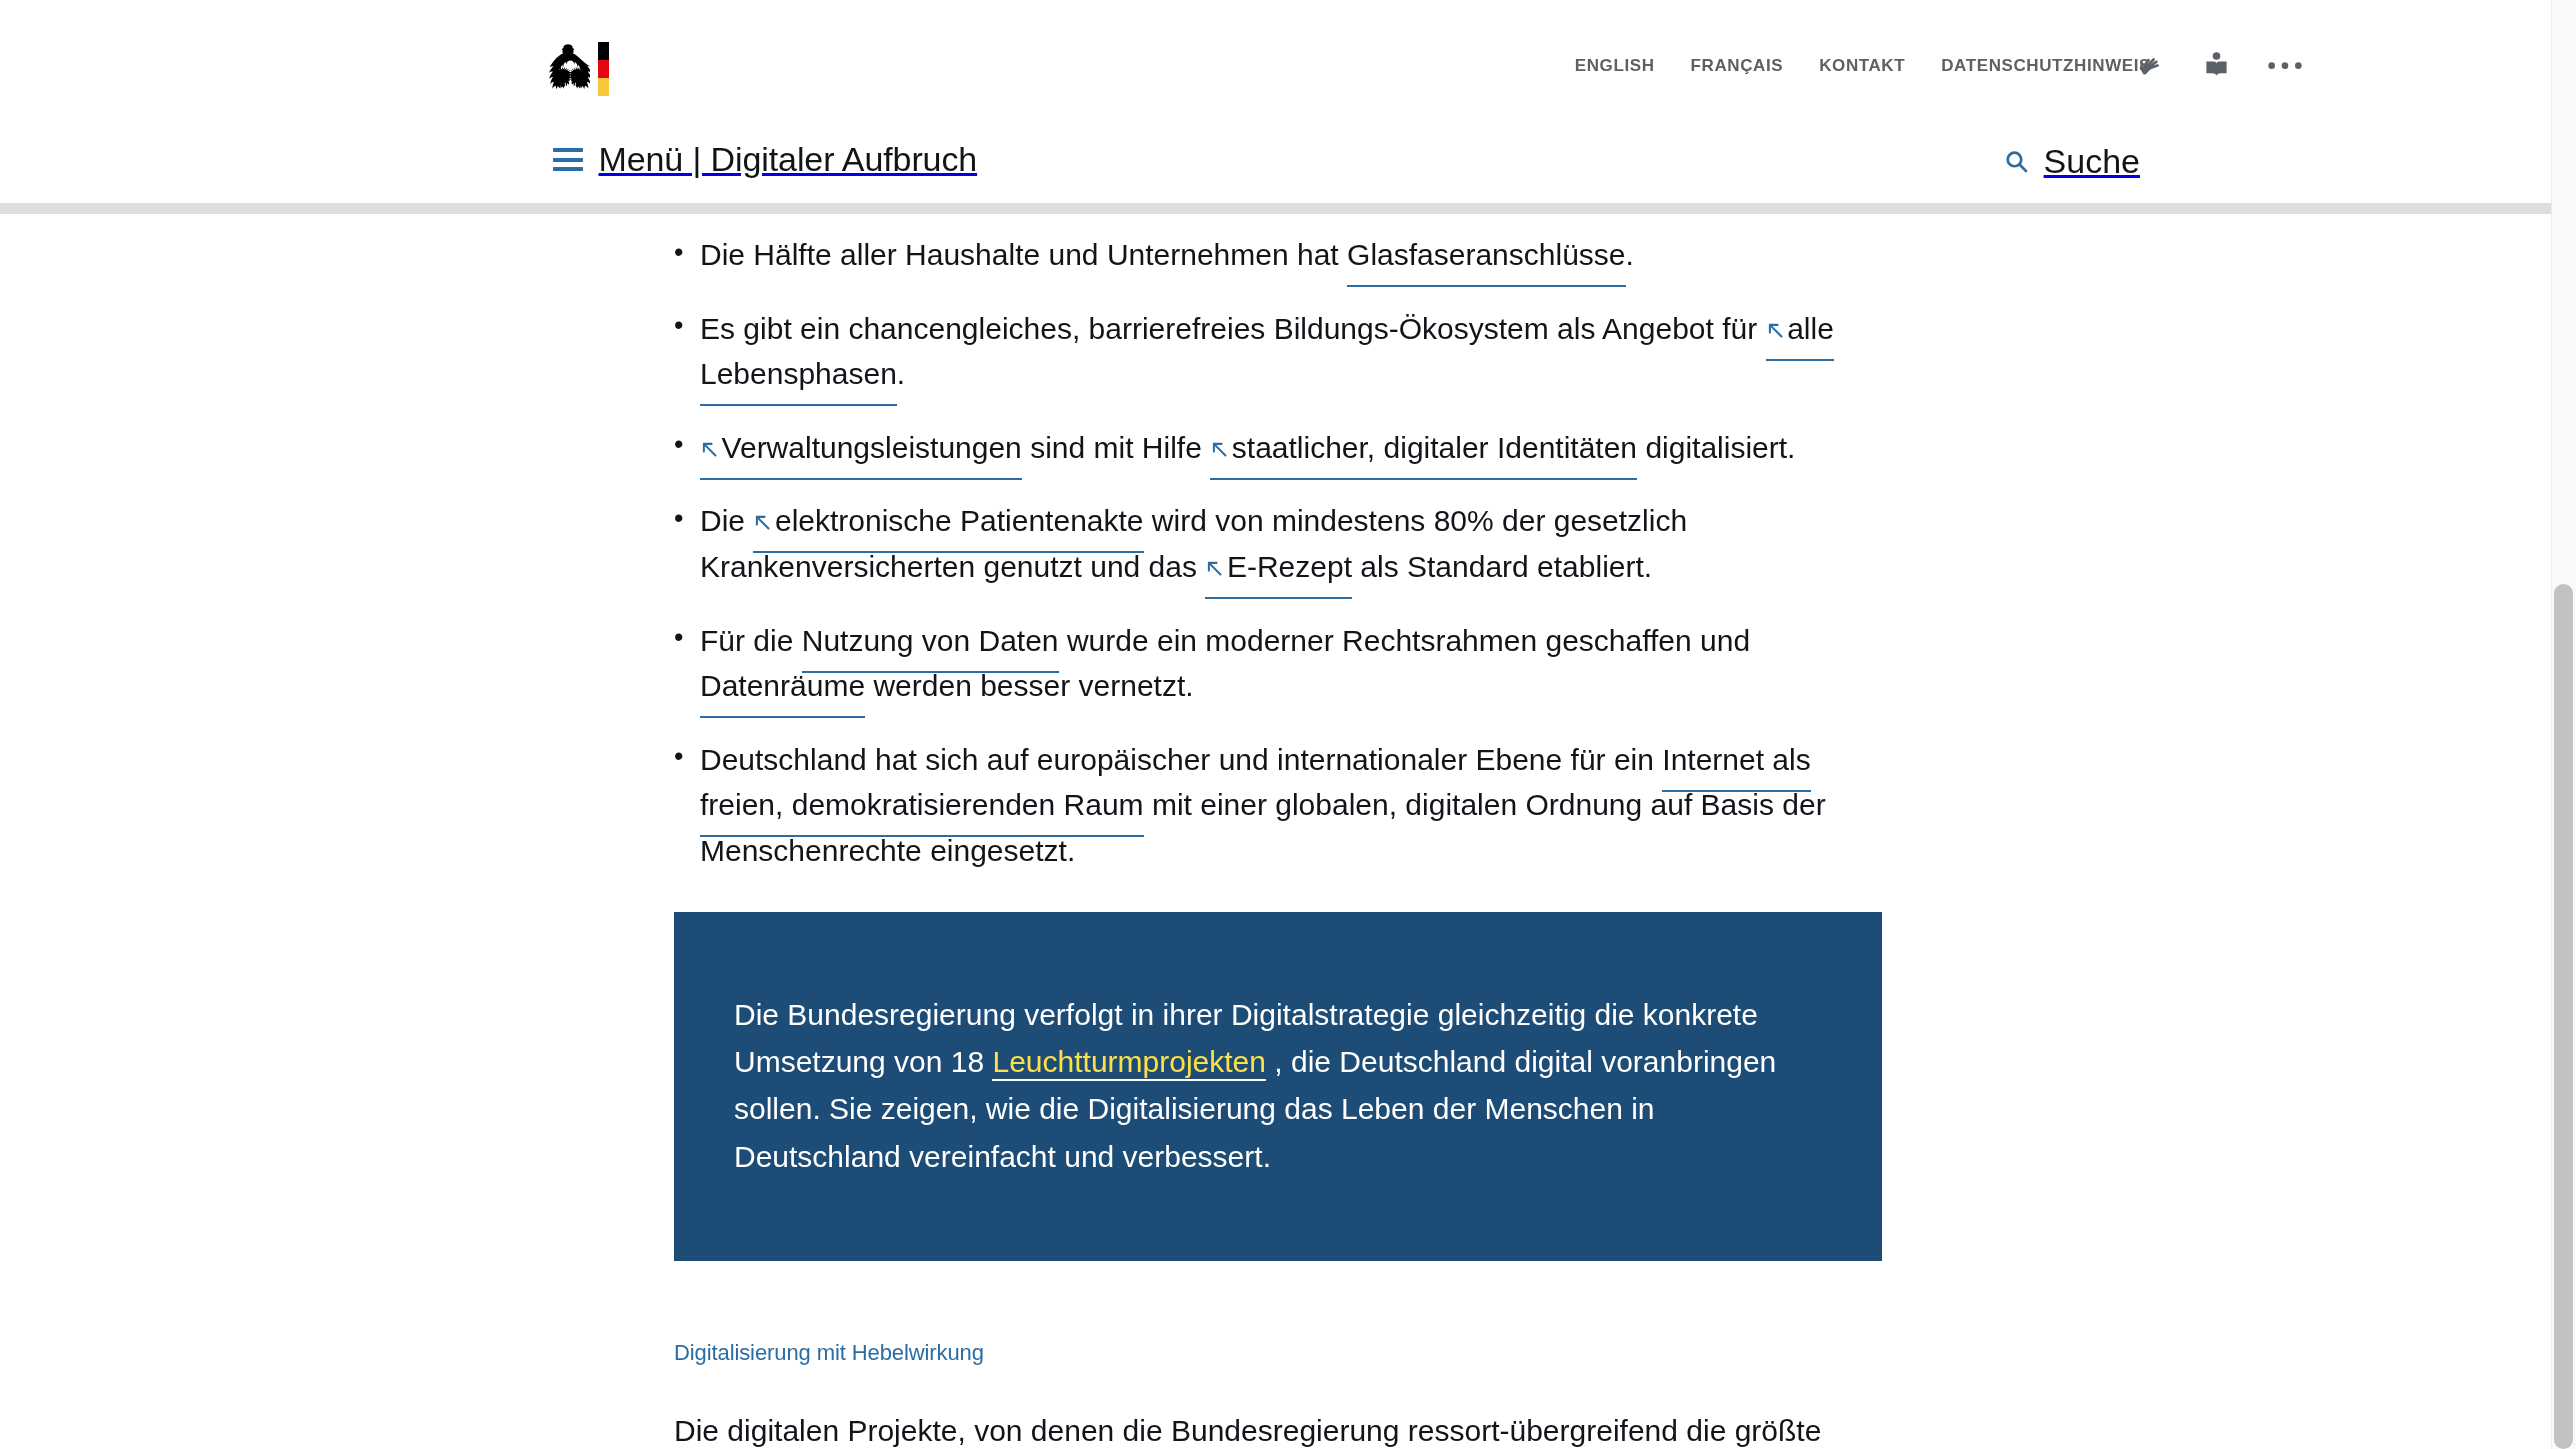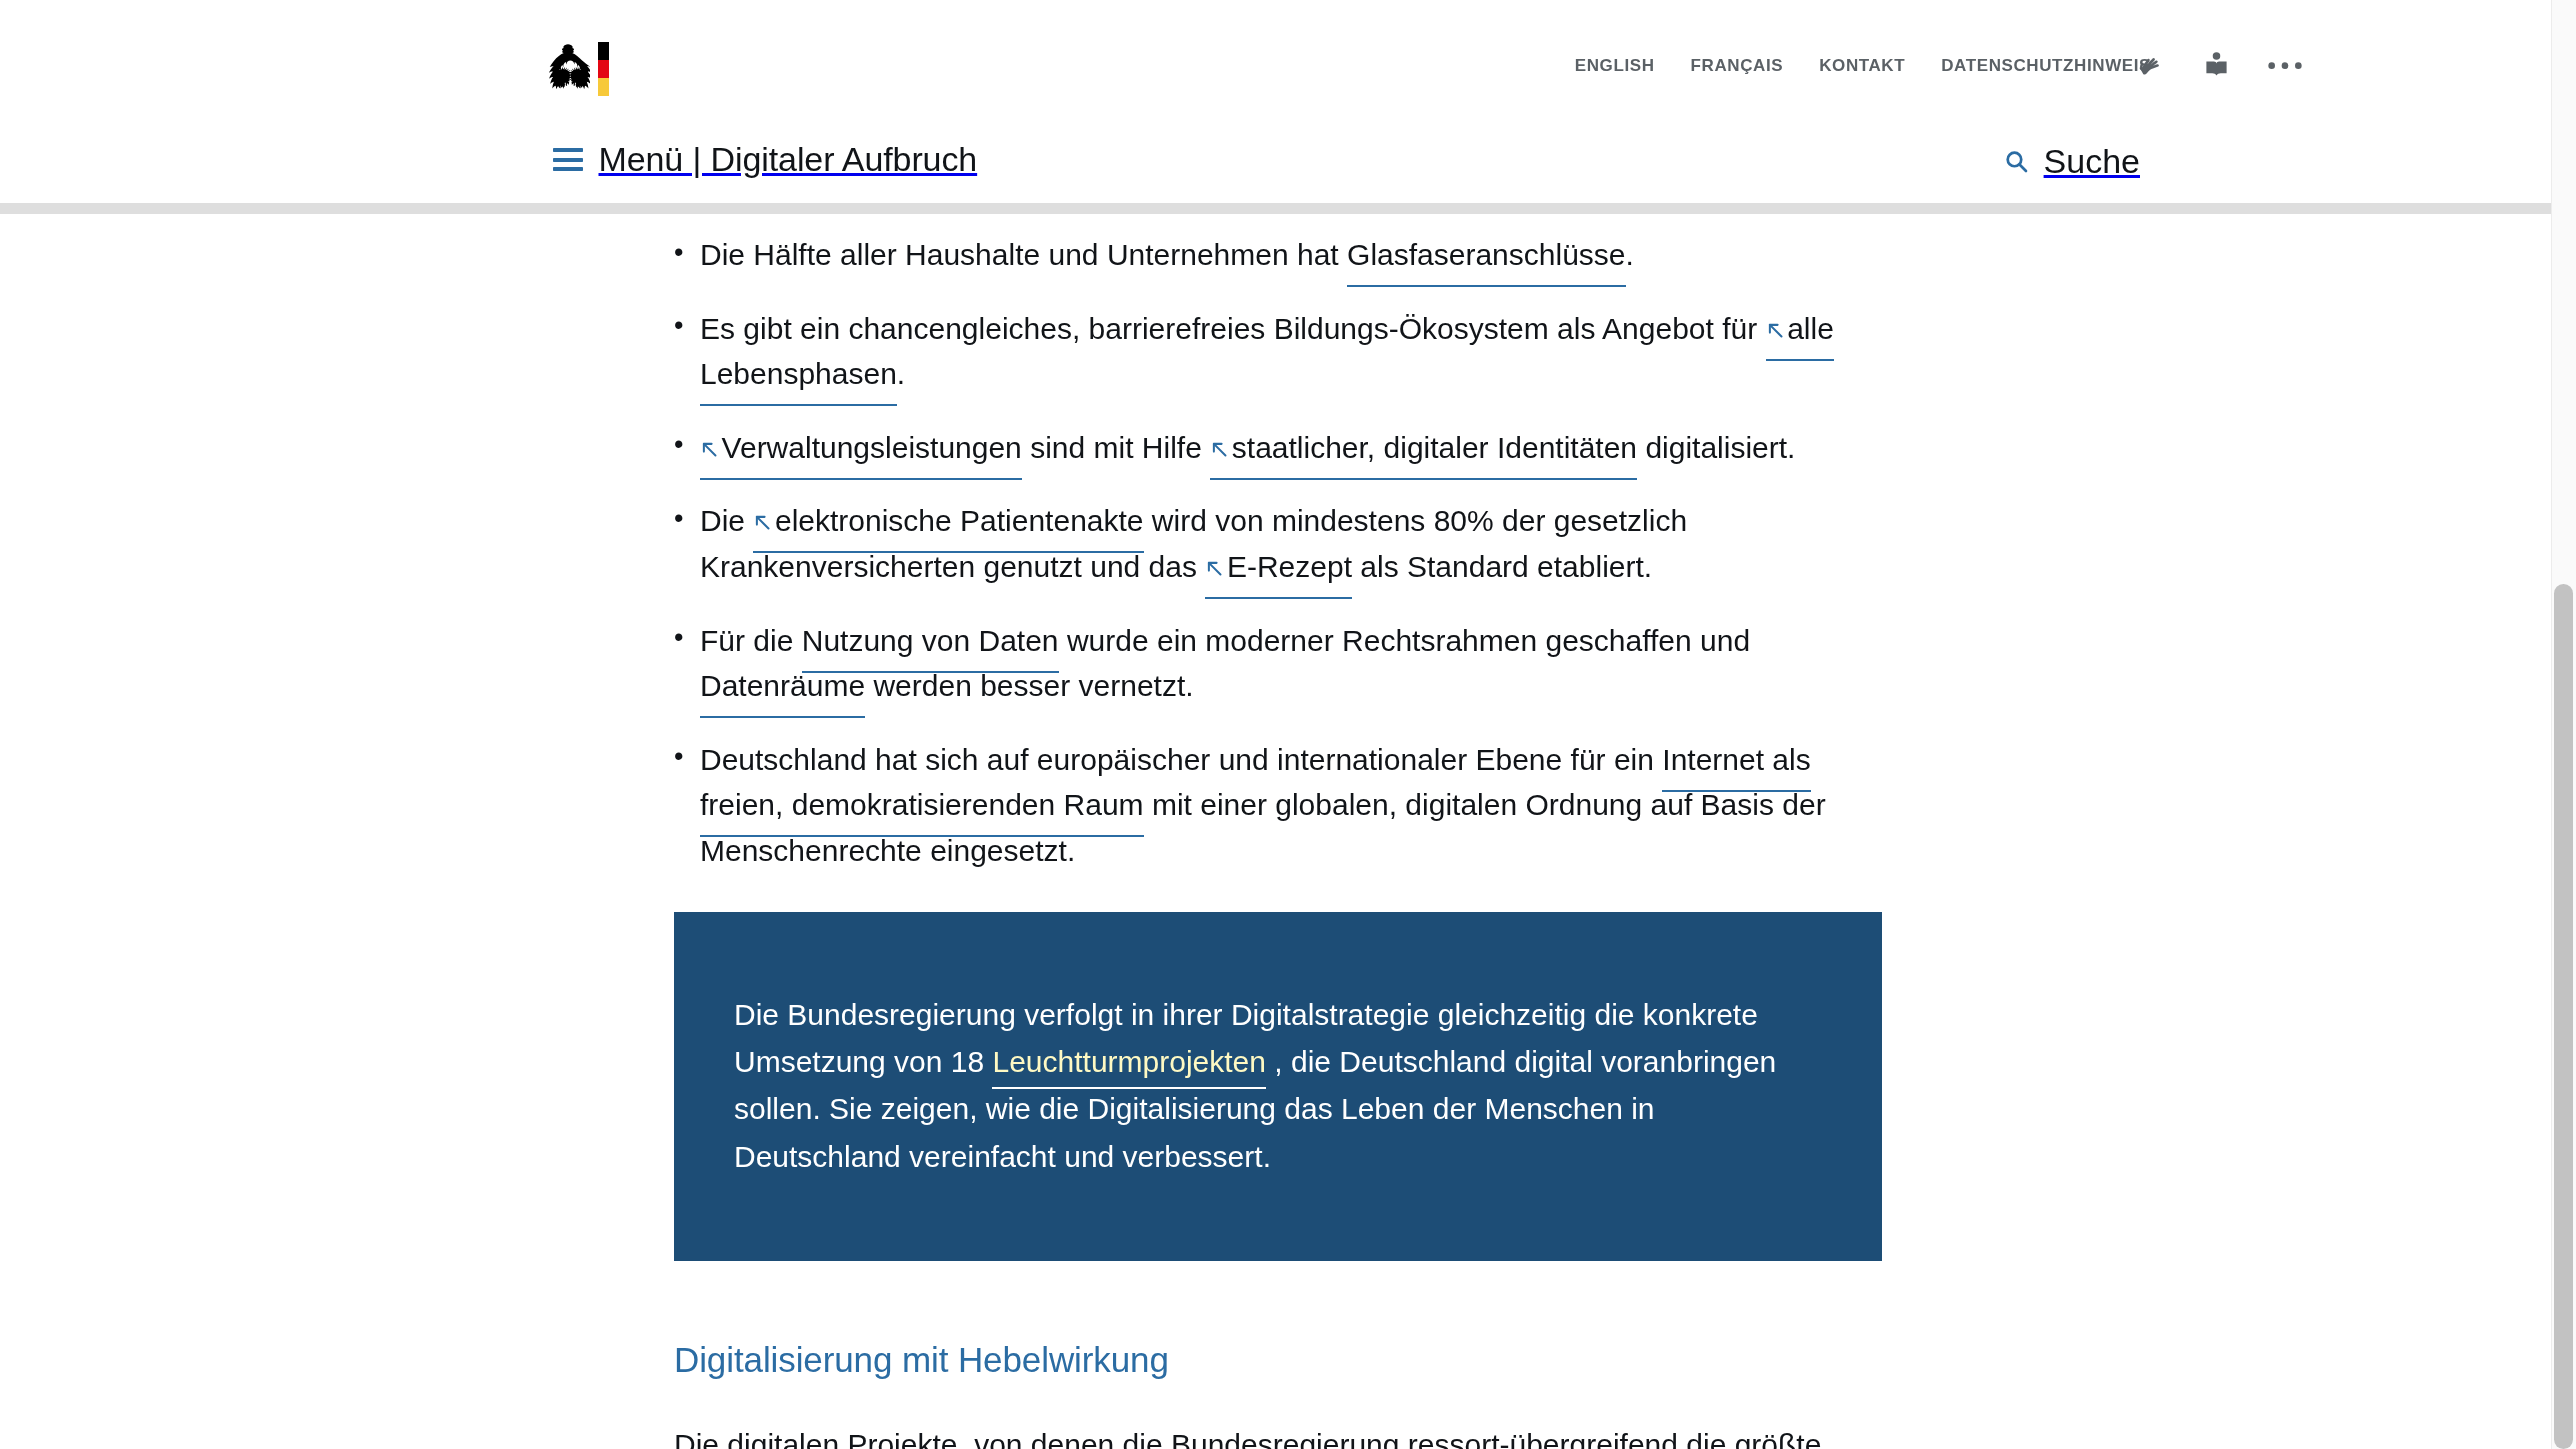--- a/index.html
+++ b/index.html
@@ -105,27 +105,27 @@
   .callout {
     margin-top:38px; margin-left:0;
     width:1208px; background:#1d4d76;
     padding:79px 60px 81px 60px;
   }
   .callout p {
     color:#ffffff; font-size:30px; line-height:1.58;
     max-width:1073px;
   }
   a.wlink {
-    color:#fef9c3; text-decoration:none;
-    border-bottom:2.7px solid #ffffff; padding-bottom:9px;
+    color:#fde047; text-decoration:none;
+    border-bottom:2.7px solid #ffffff; padding-bottom:1px;
   }
 
   
   .section-h {
-    margin-top:79px; font-size:35px; color:#2b6ca3;
+    margin-top:79px; font-size:22px; color:#2b6ca3;
     font-weight:400; letter-spacing:-0.1px;
   }
   .section-p {
     margin-top:42px; font-size:30px; line-height:1.52; color:#111418;
     max-width:1181px;
   }
 </style>
 </head>
 <body>
 

